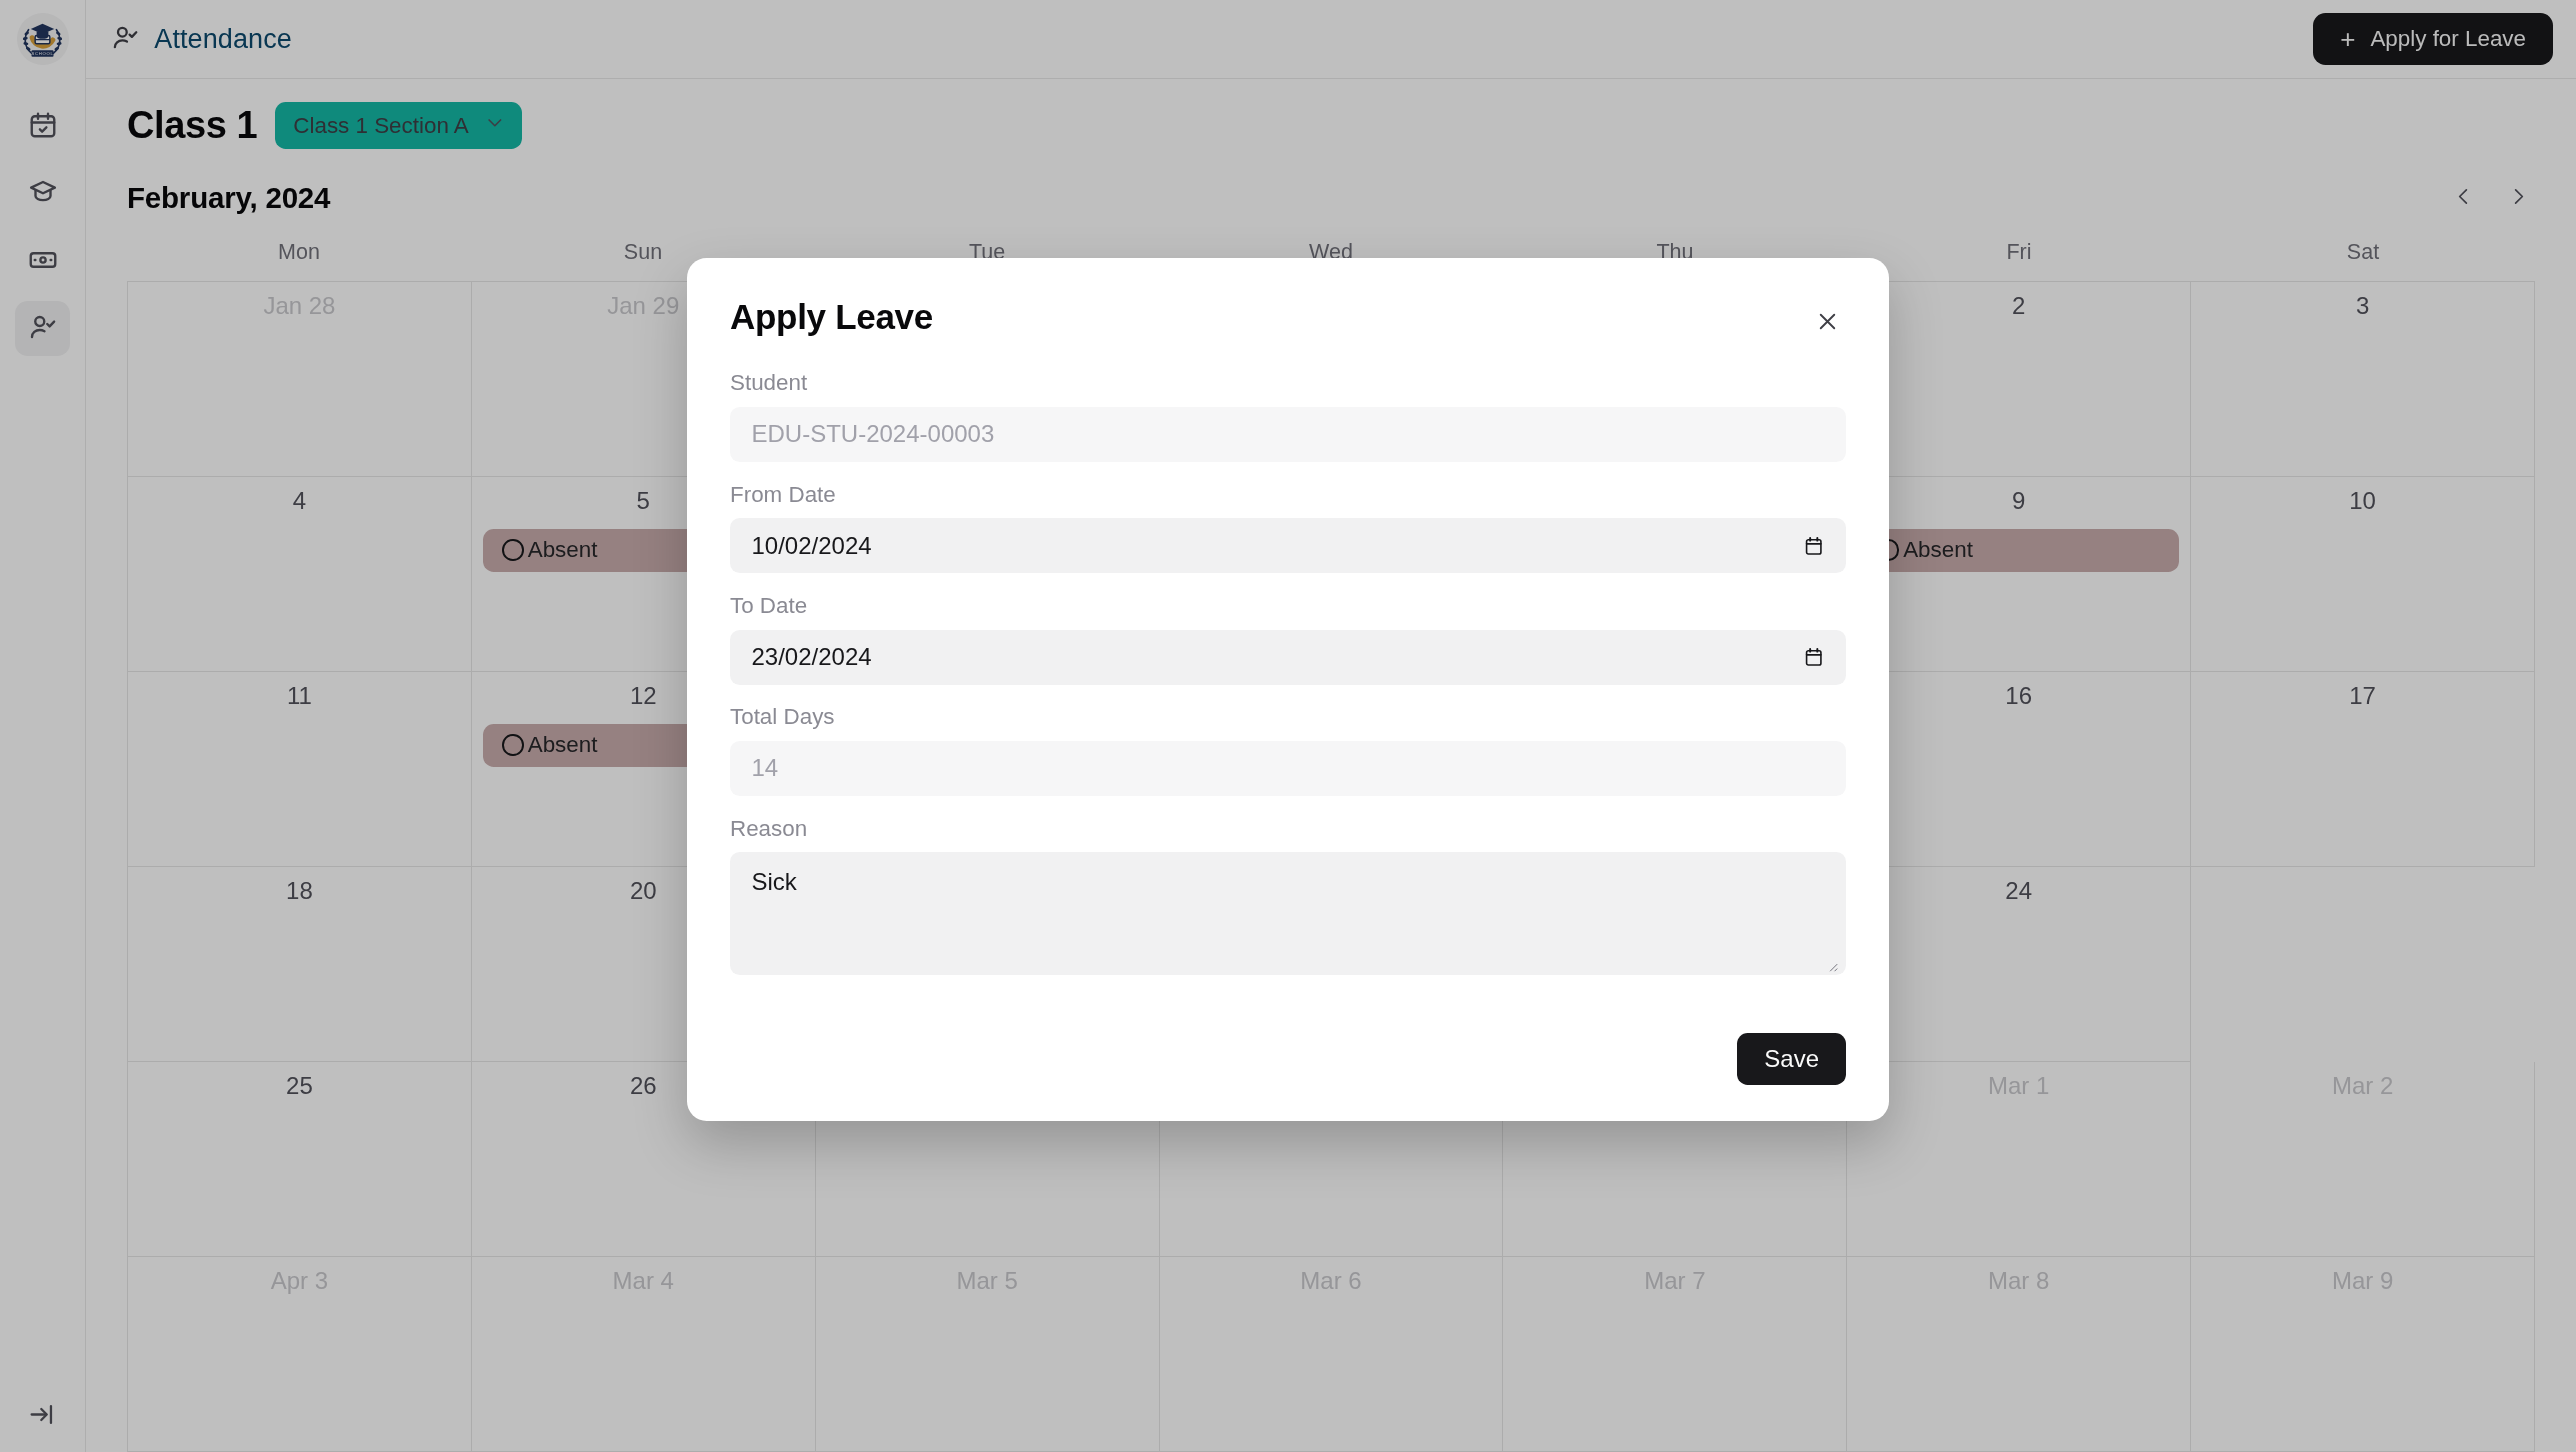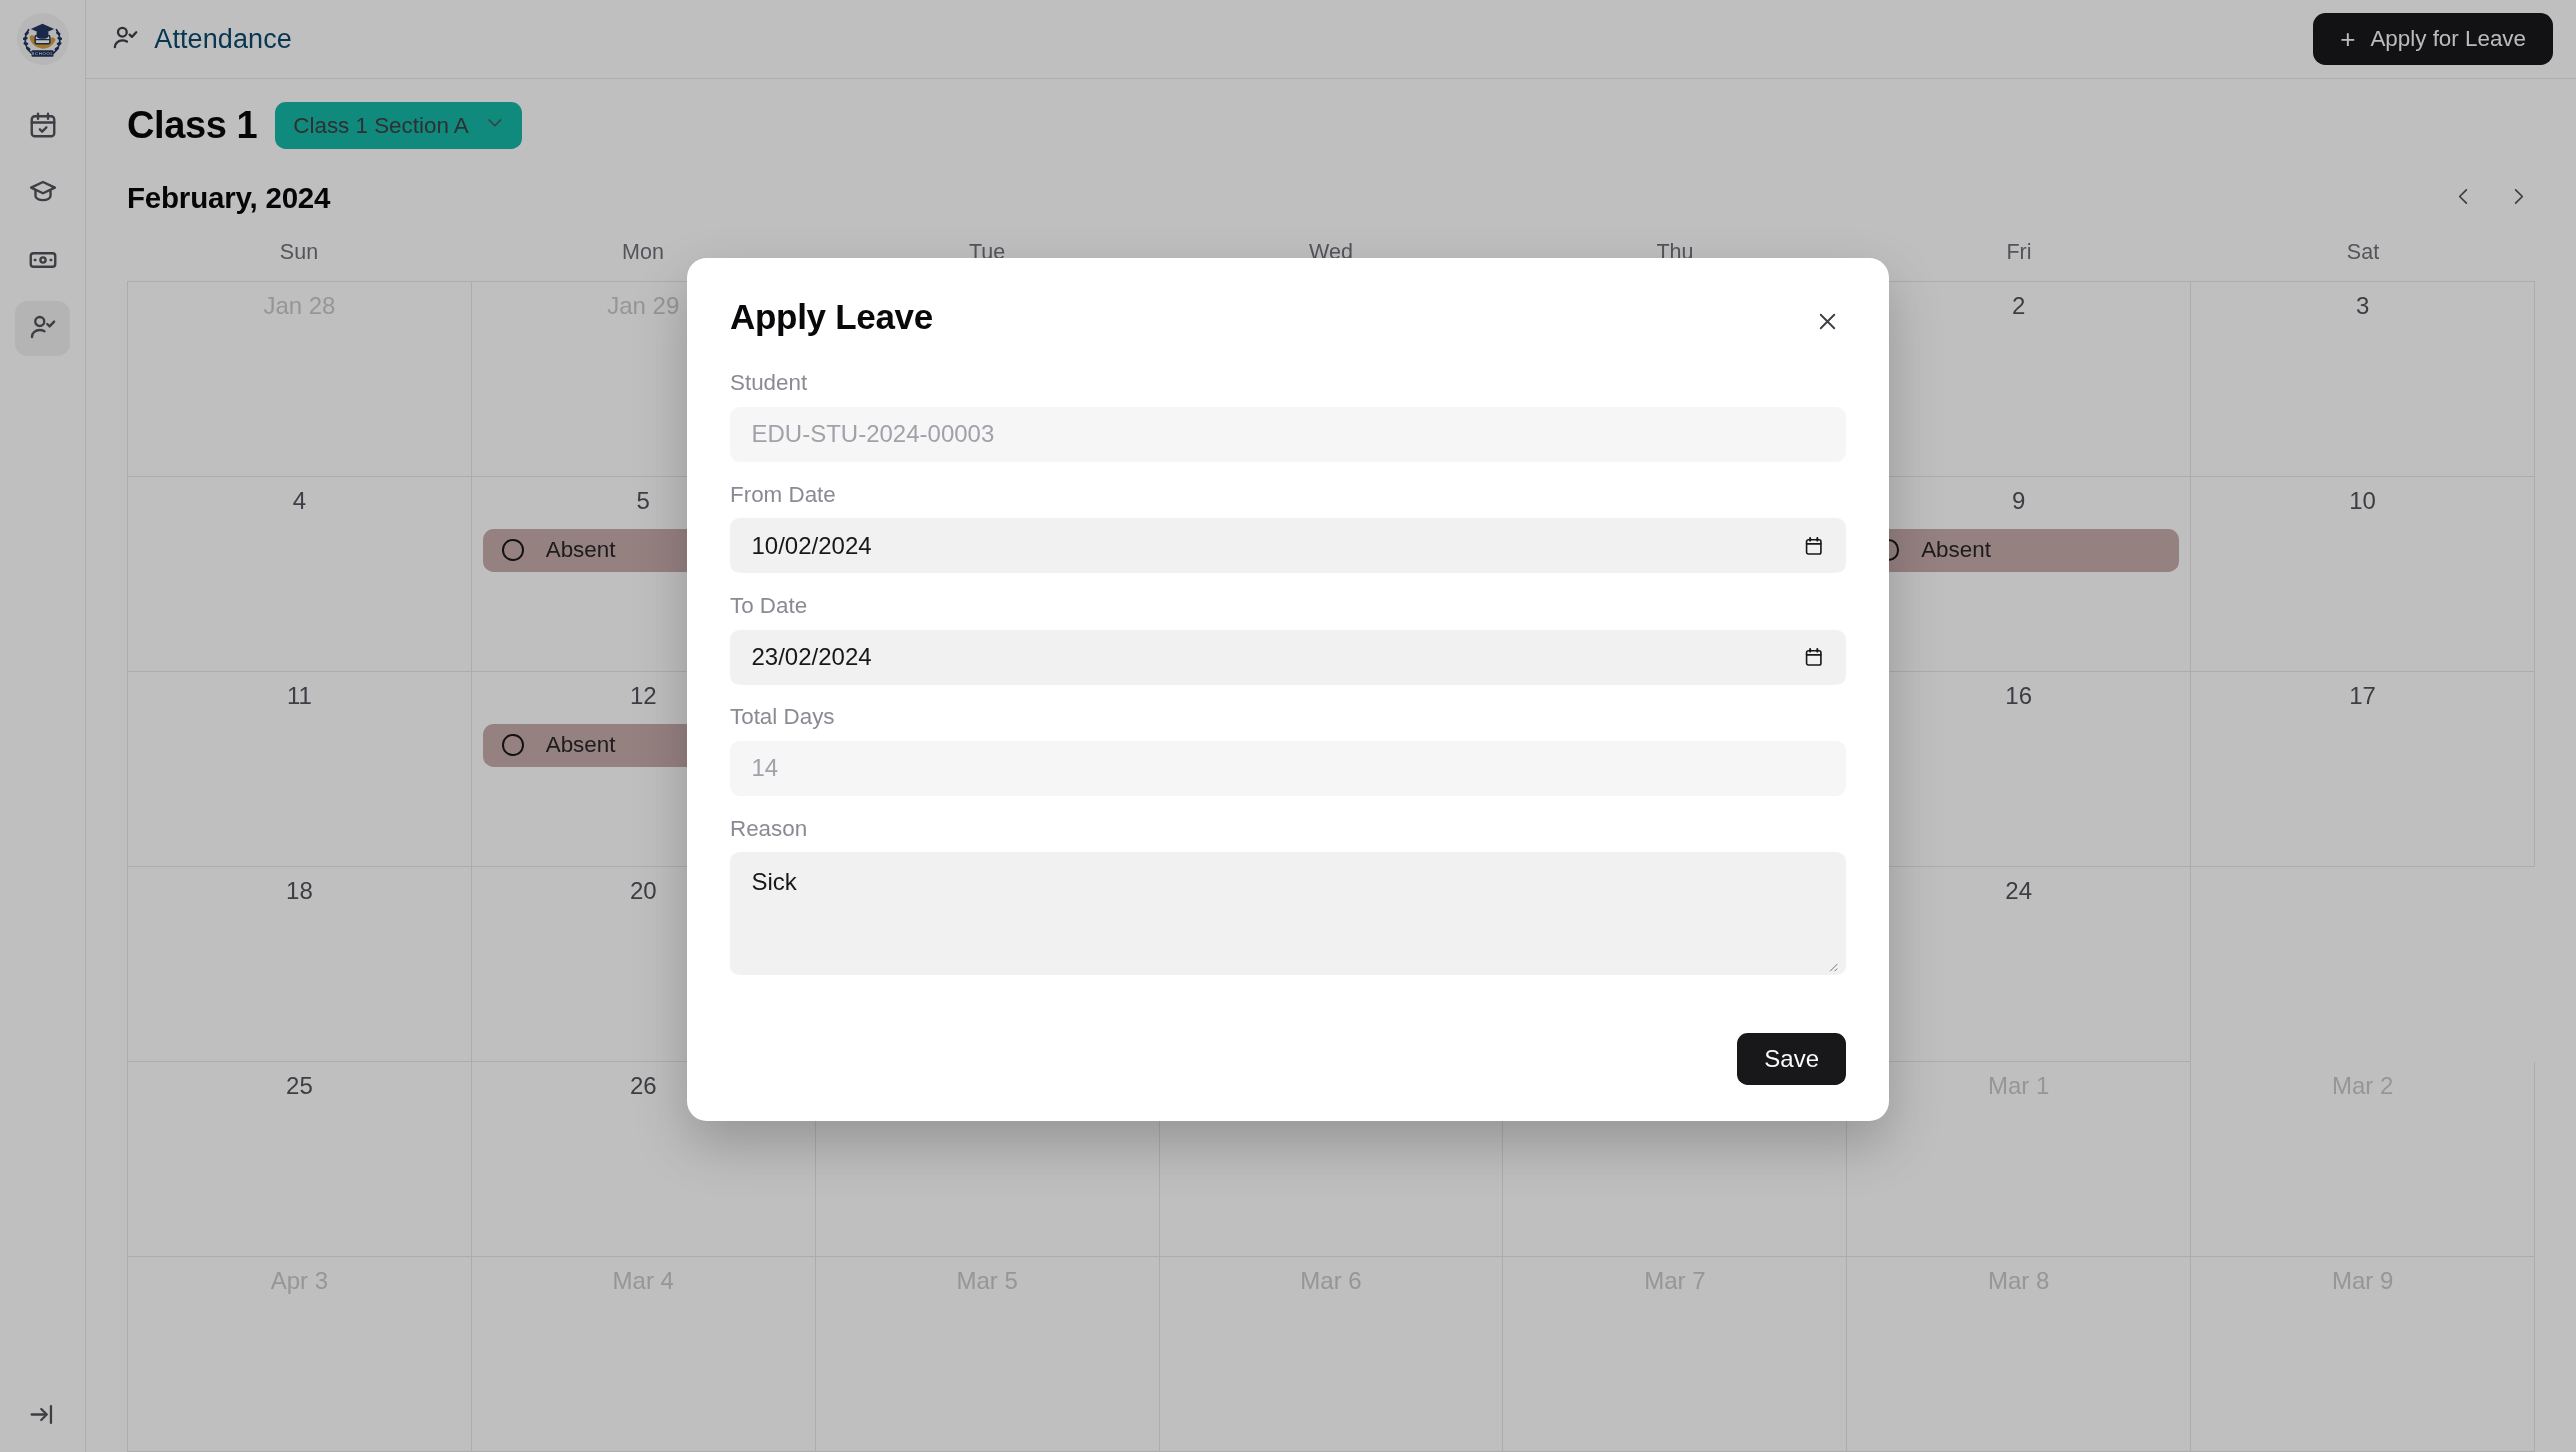--- a/index.html
+++ b/index.html
@@ -118,21 +118,21 @@
   .daynum {
     text-align: center; font-size: 24px; color: #52525b;
     line-height: 1.25;
   }
   .cell.out .daynum { color: #c9c9cd; }
   .badge {
     margin-top: 12.5px;
     background: #c9adad;
     border-radius: 10.7px;
     height: 43px;
-    display: flex; align-items: center; gap: 22px;
+    display: flex; align-items: center; gap: 4px;
     padding: 0 19.7px;
     font-size: 22.4px; color: #27272a;
     cursor: pointer;
   }
   .badge .ring {
     width: 21.5px; height: 21.5px; border-radius: 50%;
     border: 2.2px solid #18181b;
     flex: 0 0 21.5px;
   }
 
@@ -331,22 +331,22 @@
               <svg width="23" height="23" viewBox="0 0 24 24" fill="none" stroke="currentColor" stroke-width="1.8" stroke-linecap="round" stroke-linejoin="round">
                 <path d="M9 5 16 12 9 19"></path>
               </svg>
             </span>
           </span>
         </div>
       </div>
 
       <div class="cal">
         <div class="dow-row" id="dow-row">
+            <div class="dow">Mon</div>
             <div class="dow">Sun</div>
-            <div class="dow">Mon</div>
             <div class="dow">Tue</div>
             <div class="dow">Wed</div>
             <div class="dow">Thu</div>
             <div class="dow">Fri</div>
             <div class="dow">Sat</div>
           </div>
         <div class="weeks" id="weeks">
             <div class="week">
               <div class="cell out">
                 <div class="daynum">Jan 28</div>

